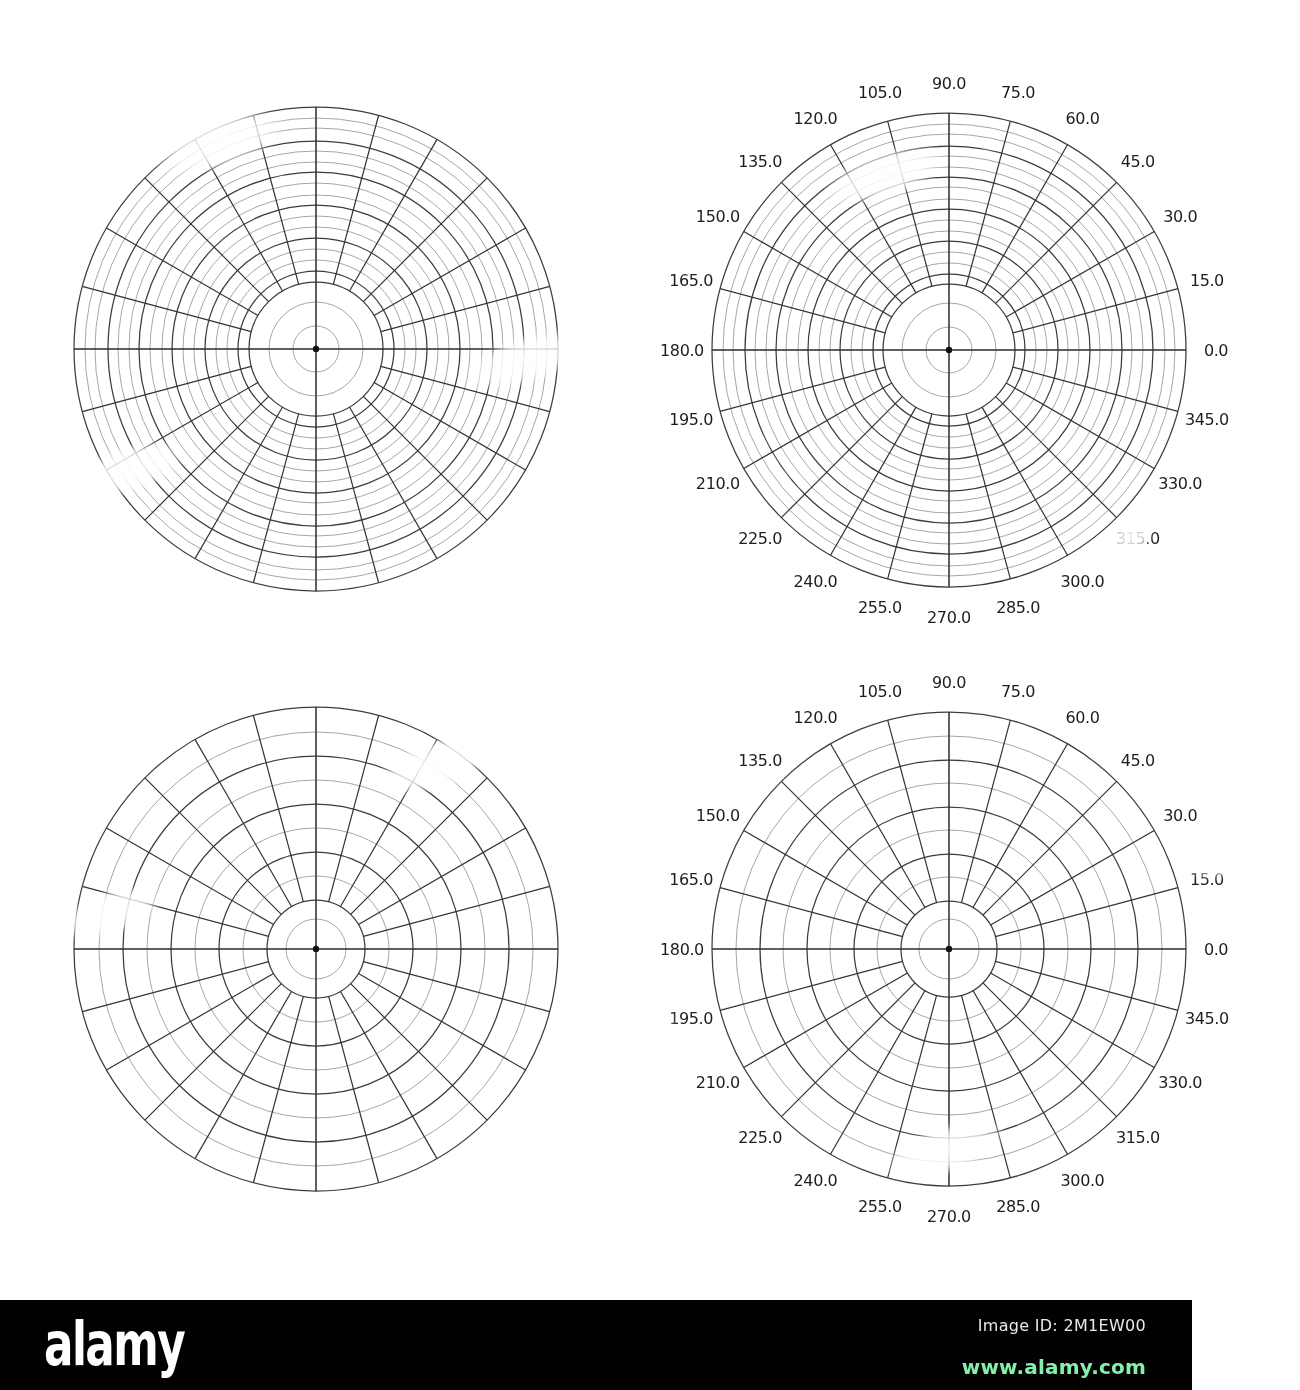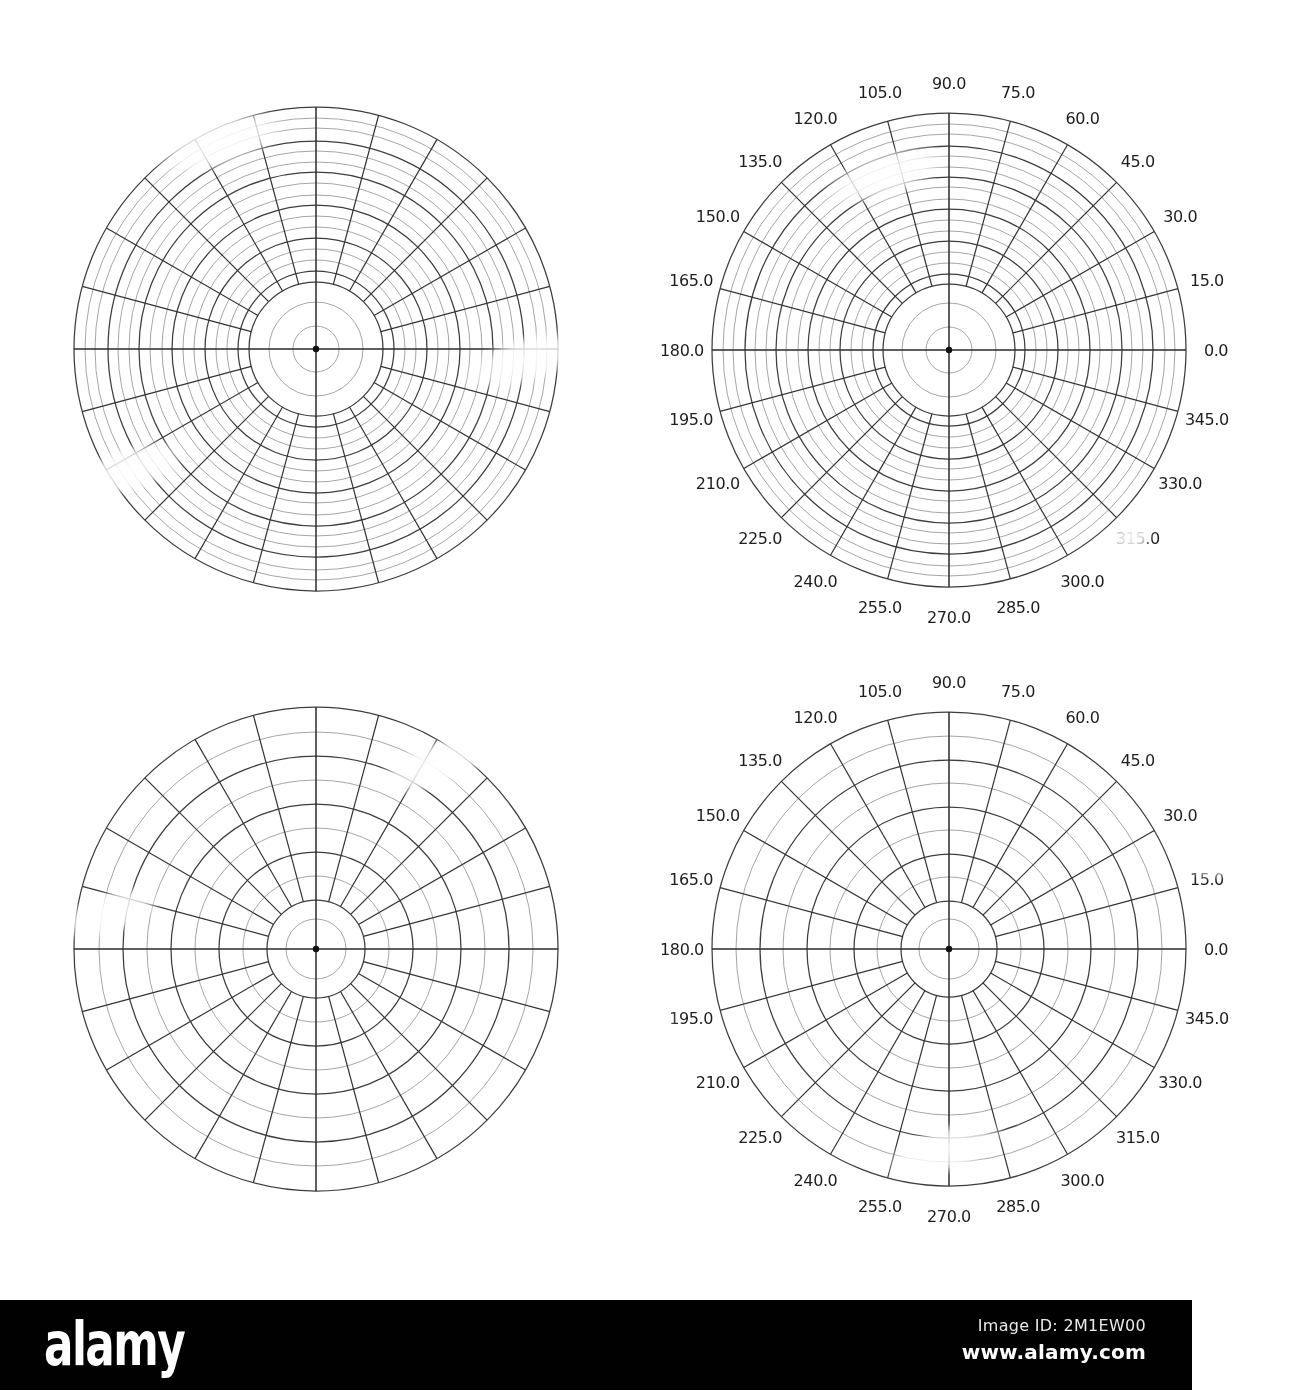--- a/index.html
+++ b/index.html
@@ -32,24 +32,24 @@
     line-height:1;
   }
   .meta{
     position:absolute;right:46px;top:16px;
     text-align:right;
     color:#ffffff;
   }
   .meta .id{
     font-size:16px;font-weight:400;color:#e9e9e9;
     letter-spacing:0.3px;
-    margin-bottom:5px;
+    margin-bottom:20px;
   }
   .meta .site{
-    font-size:20px;font-weight:bold;color:#ffffff;
+    font-size:20px;font-weight:bold;color:#86efac;
     letter-spacing:0.2px;
   }
 </style>
 </head>
 <body>
 
 <div class="stage">
 
   <svg id="grids" width="1300" height="1300" viewBox="0 0 1300 1300">
       <g fill="none">

